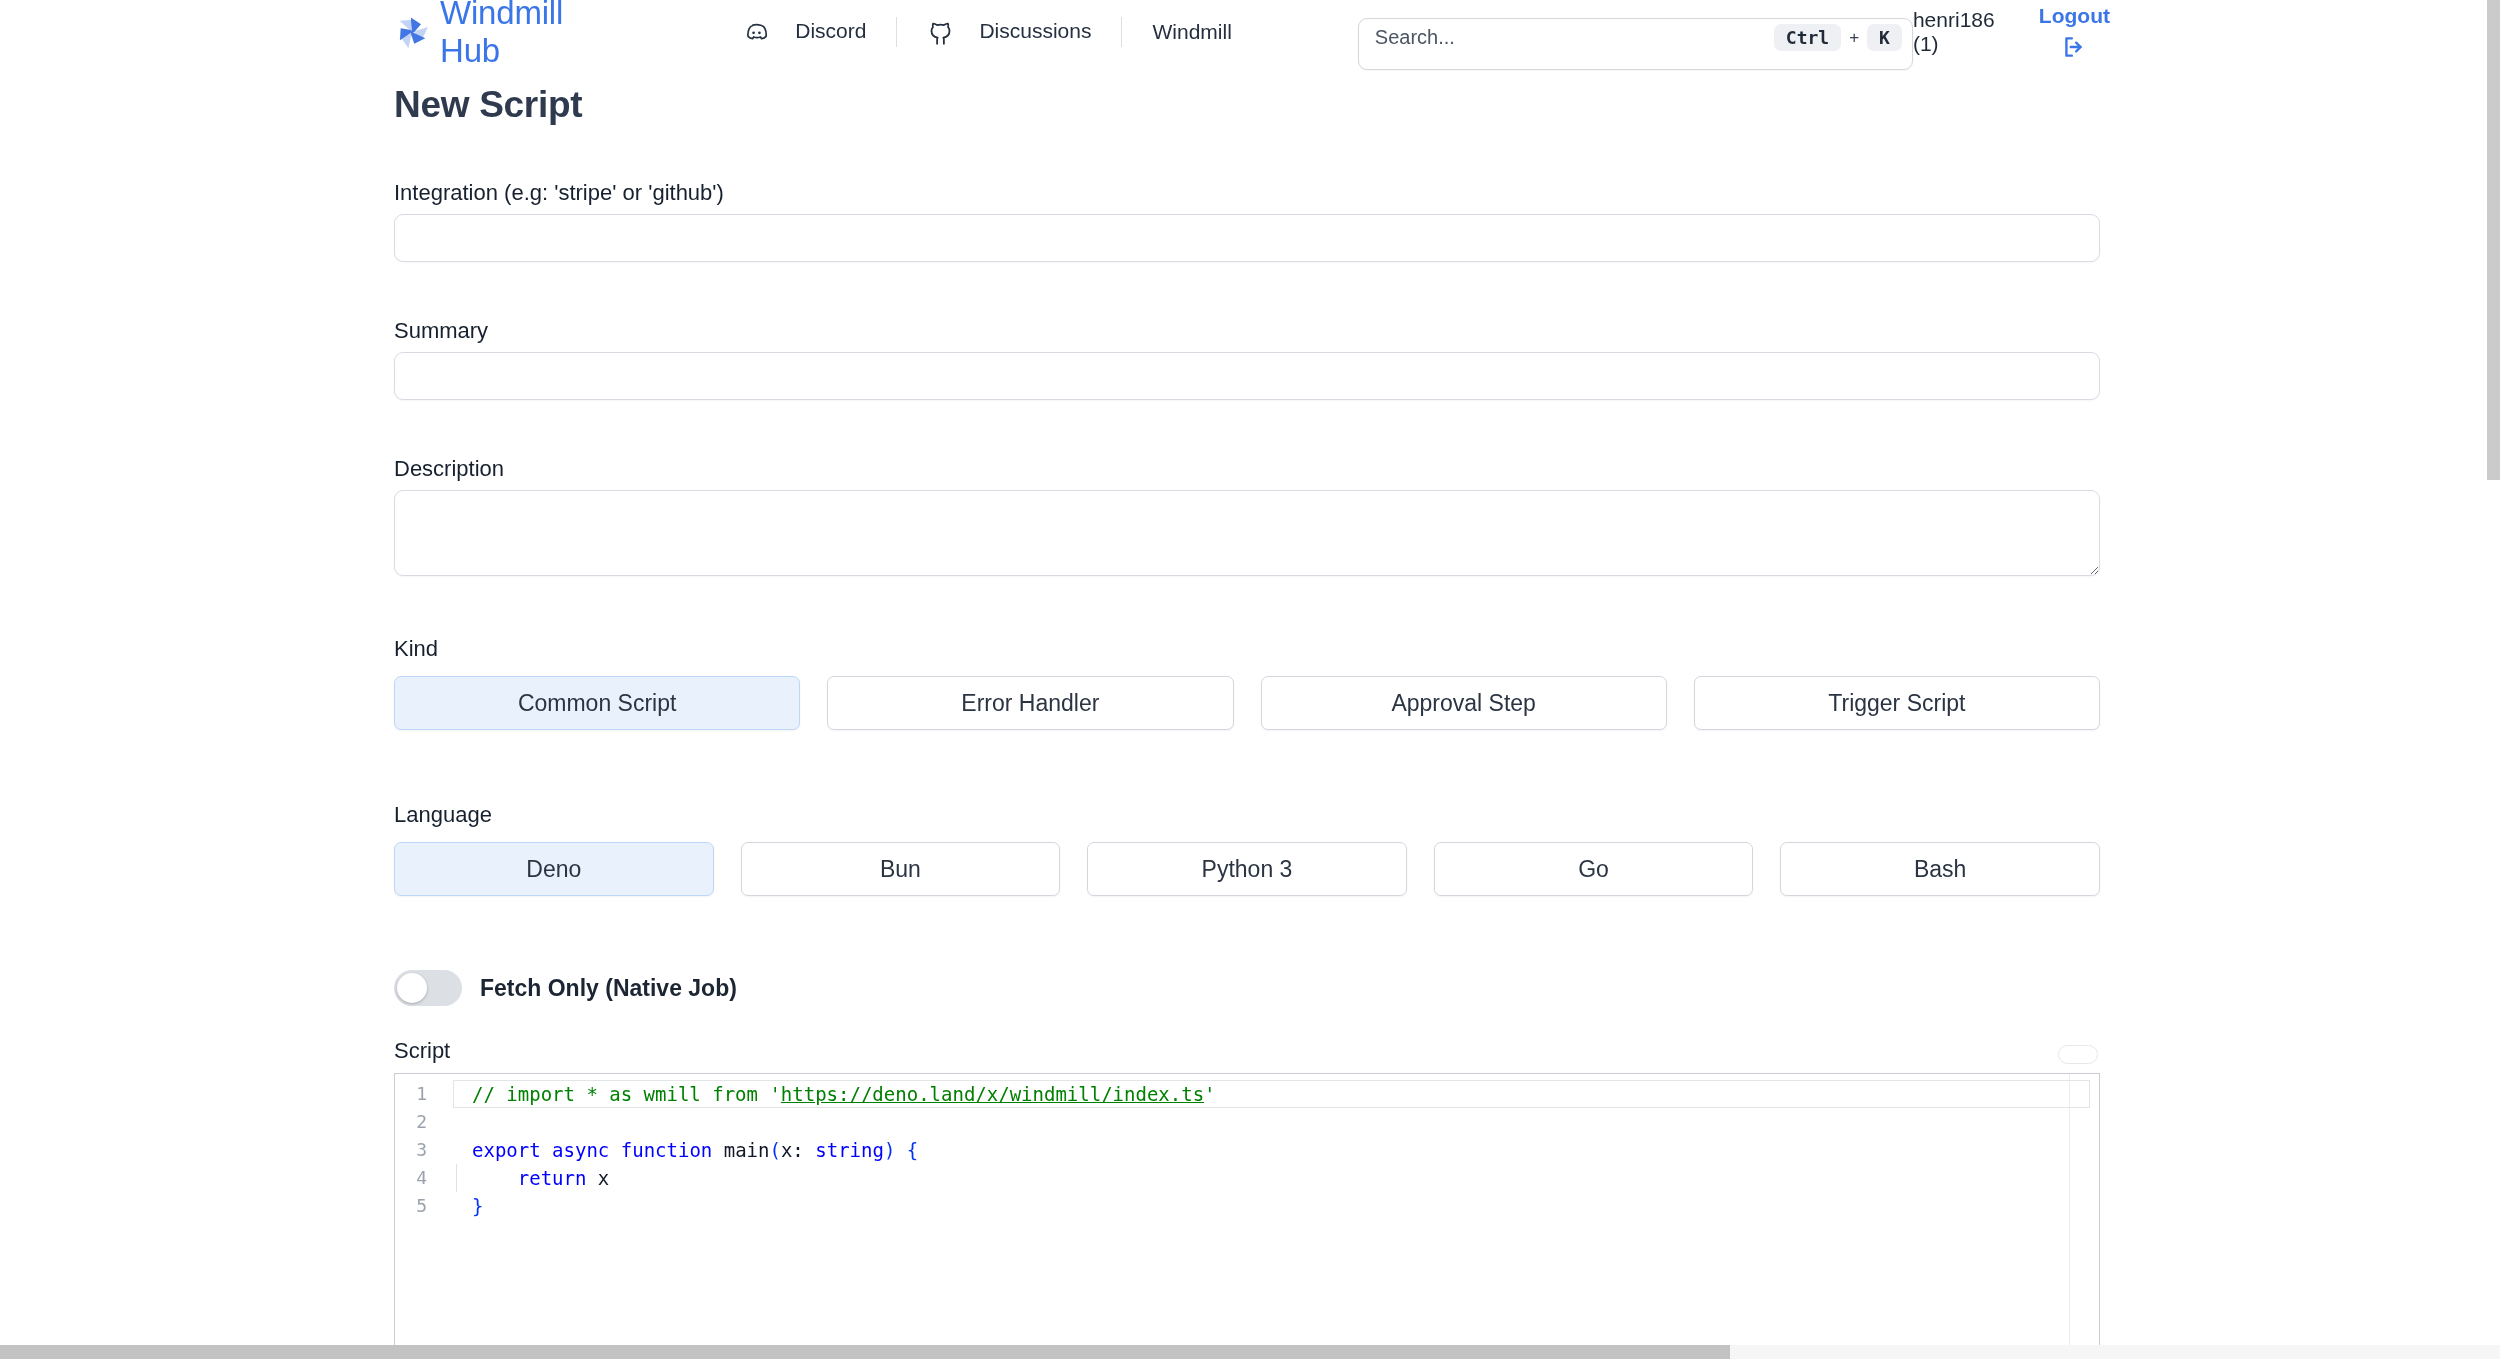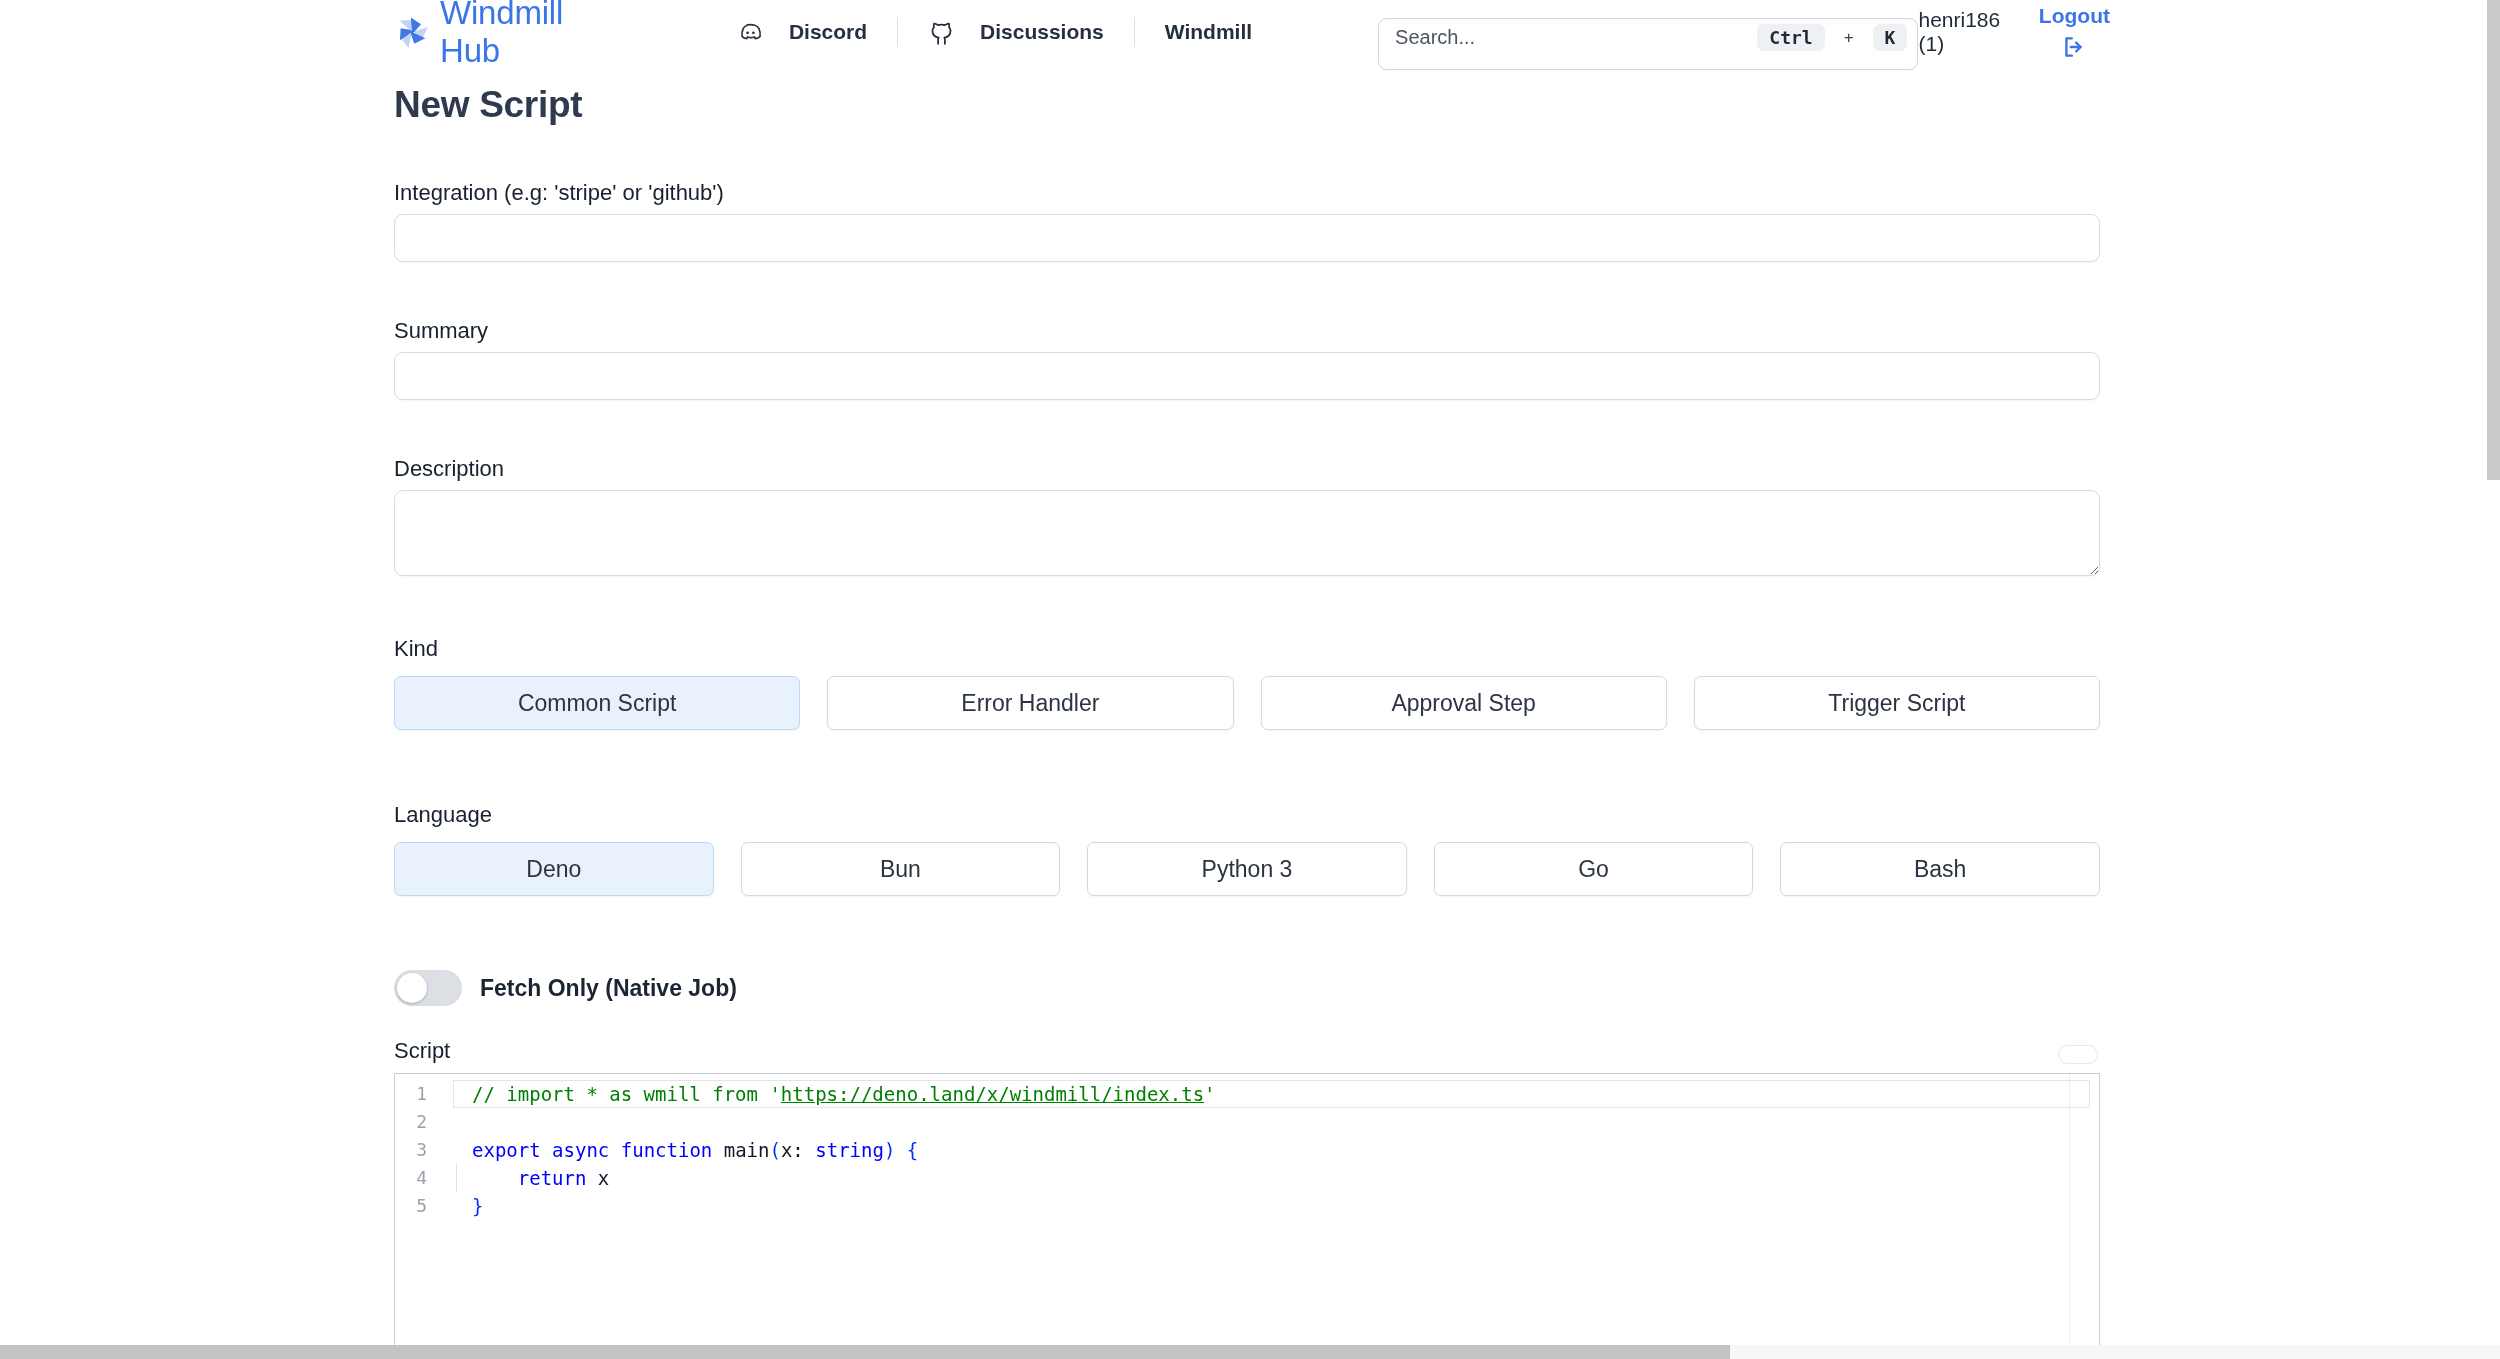--- a/index.html
+++ b/index.html
@@ -6,32 +6,32 @@
   html, body { width: 2500px; height: 1359px; overflow: hidden; background: #fff;
     font-family: "Liberation Sans", sans-serif; color: #1f2937; }
   body { position: relative; }
 
   
   .header { height: 64px; display: flex; align-items: center;
     padding-left: 394px; padding-right: 390px; }
   .brand { display: flex; align-items: center; gap: 10px; cursor: pointer; }
   .brand-name { font-size: 33px; font-weight: normal; color: #3b76e8; letter-spacing: -0.2px; }
   .nav { display: flex; align-items: center; margin-left: 92px; }
-  .nav-item { display: flex; align-items: center; gap: 25px; font-size: 21px;
-    font-weight: 700; color: #252f3f; padding: 0 30px; cursor: pointer; white-space: nowrap; }
+  .nav-item { display: flex; align-items: flex-start; gap: 25px; font-size: 21px;
+    font-weight: 400; color: #252f3f; padding: 0 30px; cursor: pointer; white-space: nowrap; }
   .nav-divider { width: 1px; height: 30px; background: #dcdfe4; }
   .nav-icon { display: flex; align-items: center; }
 
   .search-box { margin-left: 96px; width: 580px; height: 52px; border: 1px solid #d4d7dc;
     border-radius: 9px; display: flex; align-items: center; padding: 0 10px 12px 16px;
     background: #fff; box-shadow: 0 1px 2px rgba(0,0,0,0.04); margin-top: 23px; }
   .search-input { flex: 1; border: none; outline: none; font-size: 20px;
     font-family: "Liberation Sans", sans-serif; color: #374151; background: transparent; }
   .search-input::placeholder { color: #4b5563; }
-  .kbd-group { display: flex; align-items: center; gap: 19px; }
+  .kbd-group { display: flex; align-items: center; gap: 8px; }
   .kbd { background: #eef0f3; border-radius: 7px; padding: 3px 12px; font-size: 18px;
     font-family: "DejaVu Sans Mono", monospace; font-weight: bold; color: #1f2937; }
   .kbd-plus { font-size: 17px; color: #374151; }
 
   .user-area { margin-left: auto; display: flex; align-items: center; gap: 22px; }
   .user-name { font-size: 21px; color: #1f2937; }
   .logout { display: flex; align-items: center; gap: 6px; cursor: pointer; flex-direction: column; }
   .logout-label { font-size: 21px; font-weight: bold; color: #3b76e8; }
 
   

